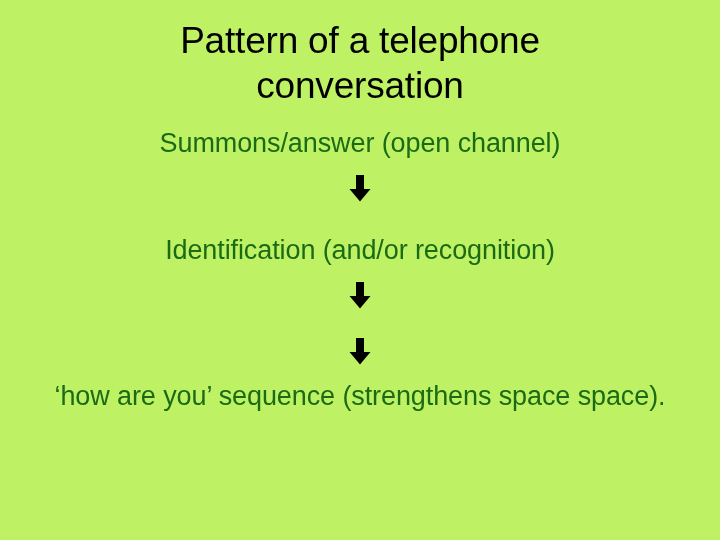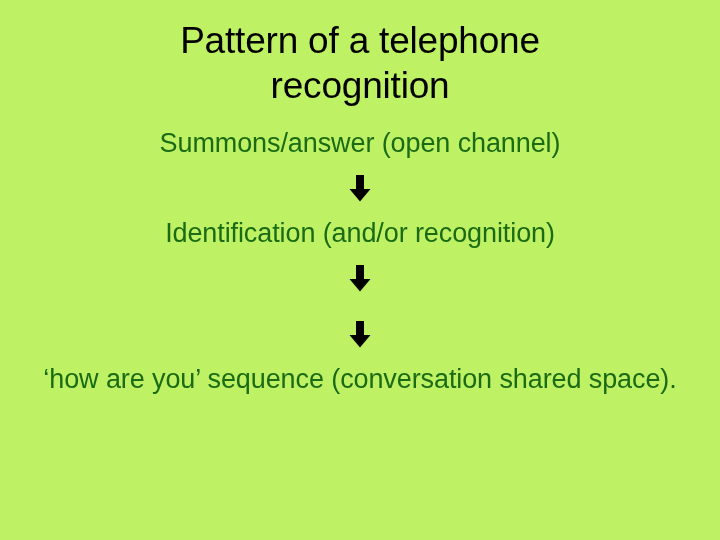--- a/index.html
+++ b/index.html
@@ -53,21 +53,21 @@
   .flow-step {
     color: #1B6B15;
     font-size: 27px;
     line-height: 34px;
     font-weight: normal;
     text-align: center;
     letter-spacing: -0.1px;
   }
 
   .flow-step-1 { margin-top: 0px; }
-  .flow-step-2 { margin-top: 0px; }
+  .flow-step-2 { margin-top: 17px; }
   .flow-step-3 { margin-top: 0px; }
   .flow-step-4 { margin-top: 0px; }
 
   
   .flow-arrow {
     display: flex;
     justify-content: center;
     align-items: center;
     height: 56px;
   }
@@ -75,21 +75,21 @@
     display: block;
   }
 </style>
 </head>
 <body>
 
 <div class="slide">
 
   <div class="slide-title">
     <span class="title-line">Pattern of a telephone</span>
-    <span class="title-line">recognition</span>
+    <span class="title-line">conversation</span>
   </div>
 
   <div class="body-flow">
 
     <div class="flow-step flow-step-1">Summons/answer (open channel)</div>
 
     <div class="flow-arrow">
       <span>
         <svg width="30" height="30" viewBox="0 0 30 30" aria-hidden="true">
           <polygon points="11,2 19,2 19,16 25.5,16 15,28.5 4.5,16 11,16" fill="#000000"></polygon>
@@ -109,16 +109,16 @@
 
 
     <div class="flow-arrow">
       <span>
         <svg width="30" height="30" viewBox="0 0 30 30" aria-hidden="true">
           <polygon points="11,2 19,2 19,16 25.5,16 15,28.5 4.5,16 11,16" fill="#000000"></polygon>
         </svg>
       </span>
     </div>
 
-    <div class="flow-step flow-step-4">‘how are you’ sequence (conversation shared space).</div>
+    <div class="flow-step flow-step-4">‘how are you’ sequence (strengthens space space).</div>
 
   </div>
 </div>
 
 </body></html>

